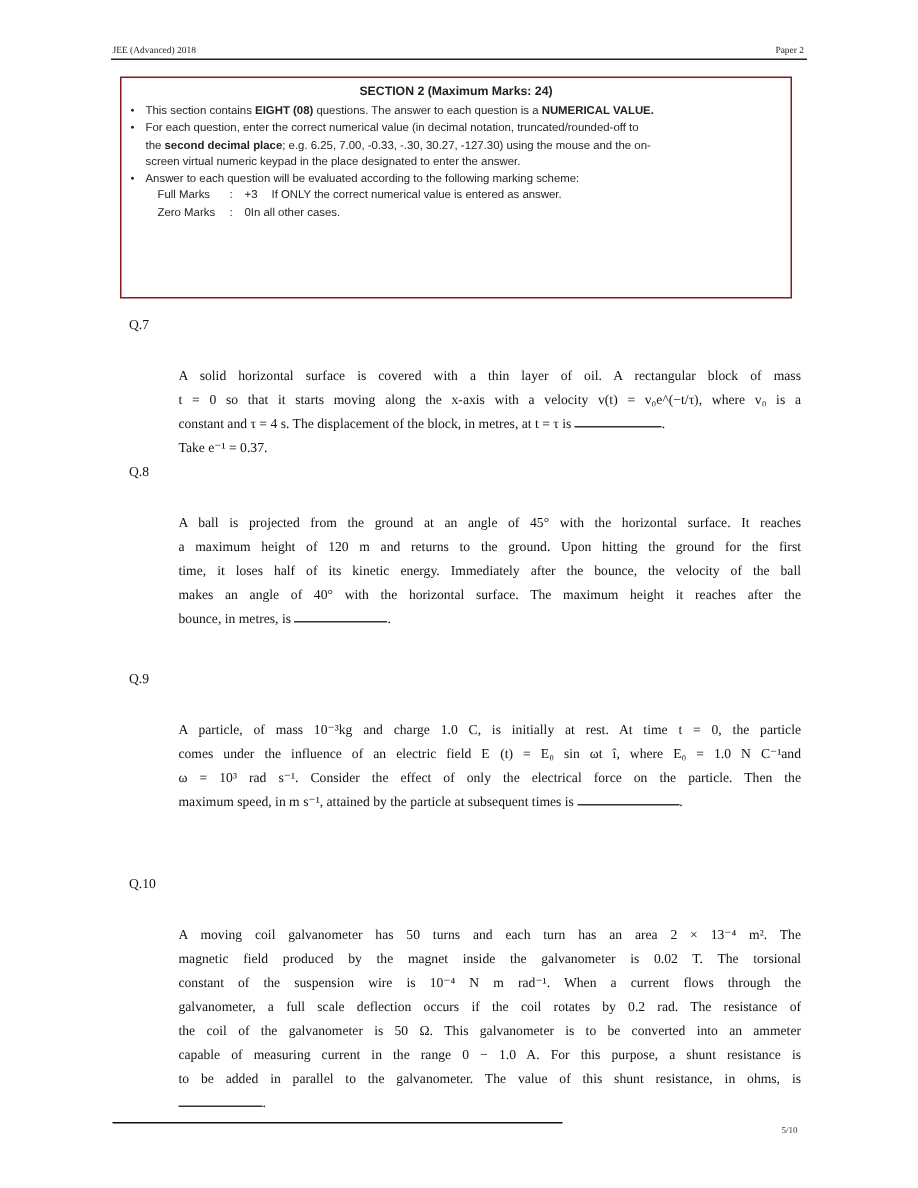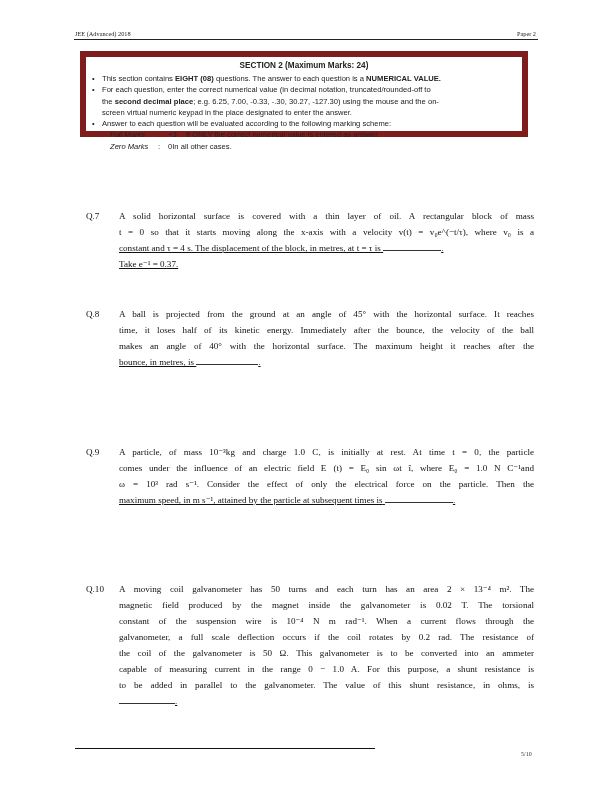--- a/index.html
+++ b/index.html
@@ -30,22 +30,22 @@
       left: 74px;
       width: 464px;
       height: 0;
       border-top: 1px solid #222;
     }
     .instr-box {
       position: absolute;
       left: 80px;
       top: 51px;
       width: 448px;
-      height: 86px;
-      border: 6px solid #7f1d1d;
+      height: 148px;
+      border: 1px solid #7f1d1d;
       box-sizing: border-box;
       font-family: "Liberation Sans", "DejaVu Sans", sans-serif;
       font-size: 7.6px;
       color: #222;
     }
     .instr-title {
       text-align: center;
       font-weight: bold;
       font-size: 8.2px;
       margin-top: 3px;
@@ -68,21 +68,20 @@
       left: 6px;
       top: 0;
     }
     .instr-list b { font-weight: bold; }
     .marks-row {
       display: flex;
       line-height: 11.5px;
       padding-left: 24px;
     }
     .marks-row .mk-label {
-      font-style: italic;
       width: 48px;
     }
     .marks-row .mk-colon {
       width: 10px;
     }
     .marks-row .mk-score {
       width: 18px;
     }
     .question {
       position: absolute;
@@ -93,29 +92,29 @@
       color: #111;
     }
     .q-num {
       position: absolute;
       left: 0;
       top: 0;
     }
     .q-body {
       margin-left: 33px;
       text-align: justify;
+      margin-top: 34px;
     }
     .q-line {
       display: block;
       white-space: nowrap;
       text-align-last: justify;
     }
     .q-line.last {
       text-align-last: left;
-      text-decoration: underline;
     }
     .blank {
       display: inline-block;
       border-bottom: 0.8px solid #333;
       height: 8px;
       vertical-align: baseline;
     }
     .footer-rule {
       position: absolute;
       top: 748px;
@@ -178,20 +177,21 @@
     <span class="q-line">t = 0 so that it starts moving along the x-axis with a velocity v(t) = v₀e^(−t/τ), where v₀ is a</span>
     <span class="q-line last"><span>constant and τ = 4 s. The displacement of the block, in metres, at t = τ is</span> <span class="blank" style="width:58px"></span><span>.</span></span>
     <span class="q-line last">Take  e⁻¹ = 0.37.</span>
   </div>
 </div>
 
 <div class="question" style="top:306px;">
   <span class="q-num">Q.8</span>
   <div class="q-body">
     <span class="q-line">A ball is projected from the ground at an angle of 45° with the horizontal surface. It reaches</span>
+    <span class="q-line">a maximum height of 120 m and returns to the ground. Upon hitting the ground for the first</span>
     <span class="q-line">time, it loses half of its kinetic energy. Immediately after the bounce, the velocity of the ball</span>
     <span class="q-line">makes an angle of 40° with the horizontal surface. The maximum height it reaches after the</span>
     <span class="q-line last"><span>bounce, in metres, is</span> <span class="blank" style="width:62px"></span><span>.</span></span>
   </div>
 </div>
 
 <div class="question" style="top:444px;">
   <span class="q-num">Q.9</span>
   <div class="q-body">
     <span class="q-line">A particle, of mass 10⁻³kg and charge 1.0 C, is initially at rest. At time t = 0, the particle</span>

